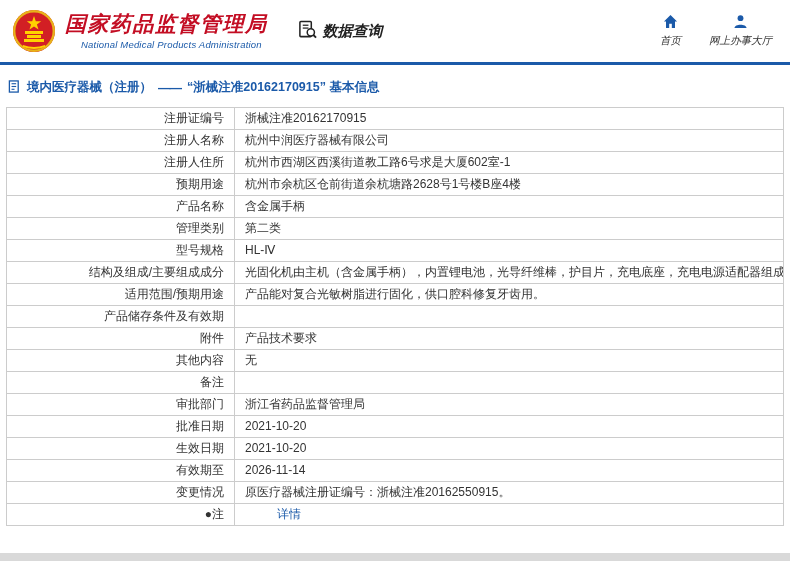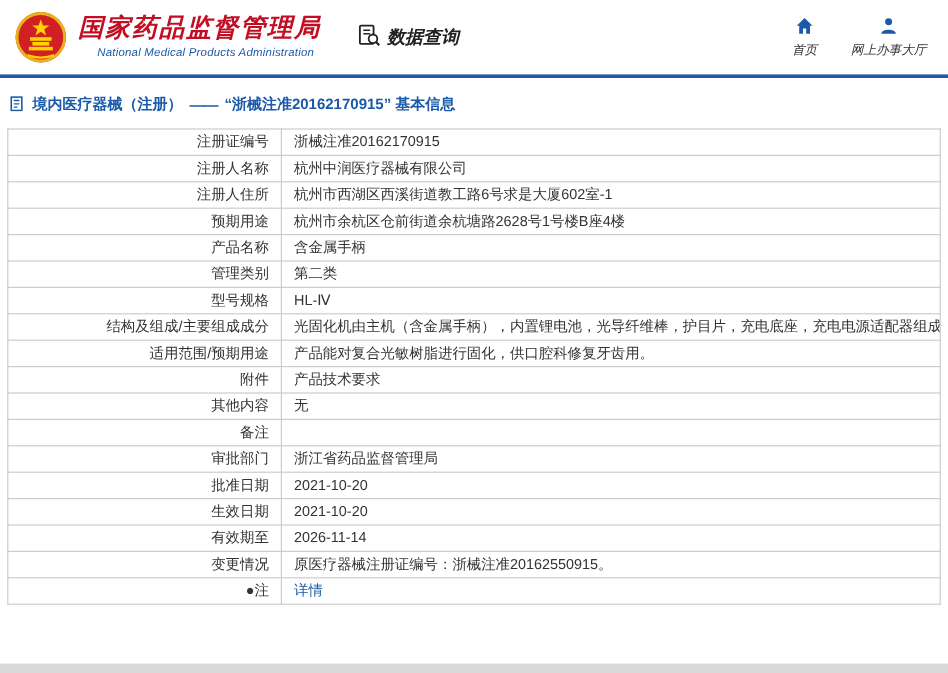--- a/index.html
+++ b/index.html
@@ -43,21 +43,21 @@
     height:22px;
     font-size:12px;
     color:#333;
     padding:2px 10px;
     line-height:1.3;
     overflow:hidden;
     white-space:nowrap;
   }
   td.label { width:228px; text-align:right; }
   td.value { text-align:left; }
-  a.detail-link { color:#1b5aa9; text-decoration:none; cursor:pointer; }
+  a.detail-link { color:#1b5aa9; text-decoration:none; cursor:pointer;margin-left:32px; }
   .footer-strip {
     position:absolute; left:0; right:0; bottom:0;
     height:8px; background:#d9d9d9;
   }
 </style>
 </head>
 <body>
 
 <div class="header">
   <div class="brand">
@@ -160,20 +160,24 @@
       </tr>
       <tr>
         <td class="label">结构及组成/主要组成成分</td>
         <td class="value">光固化机由主机（含金属手柄），内置锂电池，光导纤维棒，护目片，充电底座，充电电源适配器组成。</td>
       </tr>
       <tr>
         <td class="label">适用范围/预期用途</td>
         <td class="value">产品能对复合光敏树脂进行固化，供口腔科修复牙齿用。</td>
       </tr>
       <tr>
+        <td class="label">产品储存条件及有效期</td>
+        <td class="value"></td>
+      </tr>
+      <tr>
         <td class="label">附件</td>
         <td class="value">产品技术要求</td>
       </tr>
       <tr>
         <td class="label">其他内容</td>
         <td class="value">无</td>
       </tr>
       <tr>
         <td class="label">备注</td>
         <td class="value"></td>

